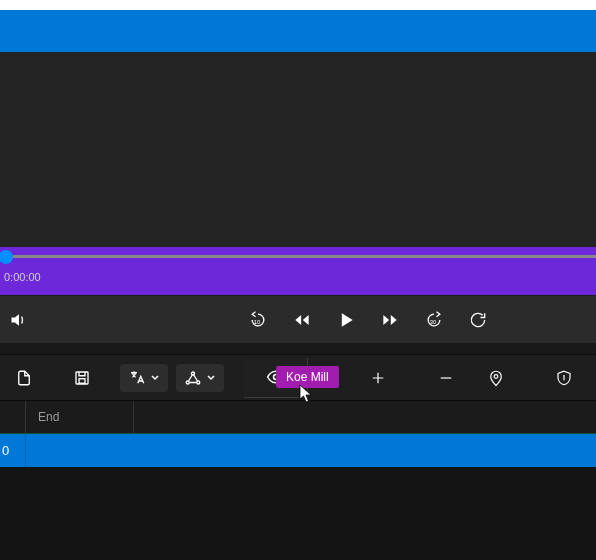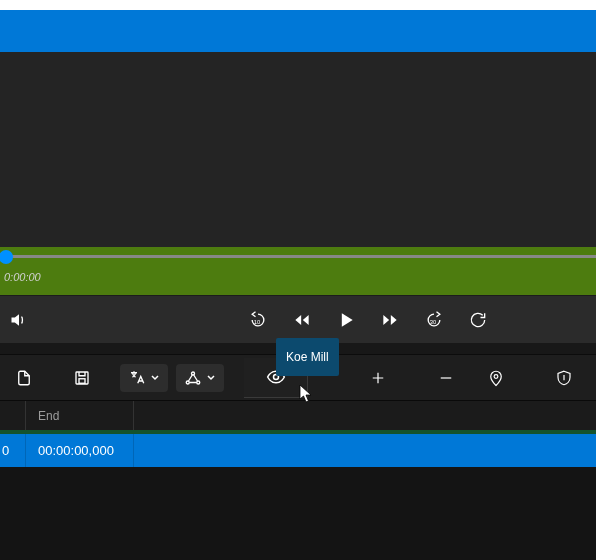--- a/index.html
+++ b/index.html
@@ -9,24 +9,23 @@
   .top-blue  { height: 42px; background: #0078d7; }
 
   .video-area {
     height: 195px;
     background: #242424;
     position: relative;
   }
 
   .progress-wrap {
     height: 48px;
-    background: #4d7c0f;
+    background: #6d28d9;
     position: relative;
     padding-top: 8px;
-    font-style: italic;
   }
   .progress-track {
     position: relative;
     height: 3px;
     background: #888;
     margin-left: 6px;
     margin-right: 0;
   }
   .progress-thumb {
     position: absolute;
@@ -113,42 +112,43 @@
     cursor: pointer;
   }
 
   .plus-btn  { position: absolute; left: 344px; }
   .minus-btn { position: absolute; left: 412px; }
   .mark1-btn { position: absolute; right: 66px; }
   .mark2-btn { position: absolute; right: -2px; }
 
   .tooltip {
     position: absolute;
-    background: #0c4a6e;
+    background: #a21caf;
     color: #fff;
     font-size: 12px;
-    padding: 12px 10px;
+    padding: 4px 10px;
     border-radius: 2px;
     white-space: nowrap;
+    margin-top: 28px;
   }
   .cursor {
     position: absolute;
     width: 14px; height: 20px;
     color: #fff;
     pointer-events: none;
   }
 
   .table-head {
     height: 33px;
     background: #1b1b1b;
     display: flex;
     align-items: center;
     color: #9c9c9c;
     font-size: 12px;
-    border-bottom: 4px solid #14532d;
+    border-bottom: 1px solid #14532d;
   }
   .table-head .col1 { width: 26px; border-right: 1px solid #333; height: 100%; }
   .table-head .col2 { width: 108px; padding-left: 12px; border-right: 1px solid #333; height: 100%; display:flex; align-items:center; }
   .table-head .col3 { flex: 1; padding-left: 14px; height: 100%; display:flex; align-items:center; }
 
   .table-row-sel {
     height: 33px;
     background: #0078d7;
     display: flex;
     align-items: center;
@@ -292,21 +292,20 @@
     </div>
   </div>
 
   <div class="table-head">
     <div class="col1"></div>
     <div class="col2">End</div>
   </div>
 
   <div class="table-row-sel">
     <div class="col1">0</div>
-    <div class="col2">00:00:00,000</div>
     <div class="col3"></div>
   </div>
 
   <div class="rest"></div>
 
   <div class="tooltip" style="left:276px; top:338px;">Koe Mill</div>
   <svg class="cursor" style="left:299px; top:384px;" viewBox="0 0 14 20">
     <path d="M1 1l0 14 3.5-3 2.5 6 2.5-1-2.5-6 5 0z" fill="white" stroke="black" stroke-width="0.8"></path>
   </svg>
 </div>

